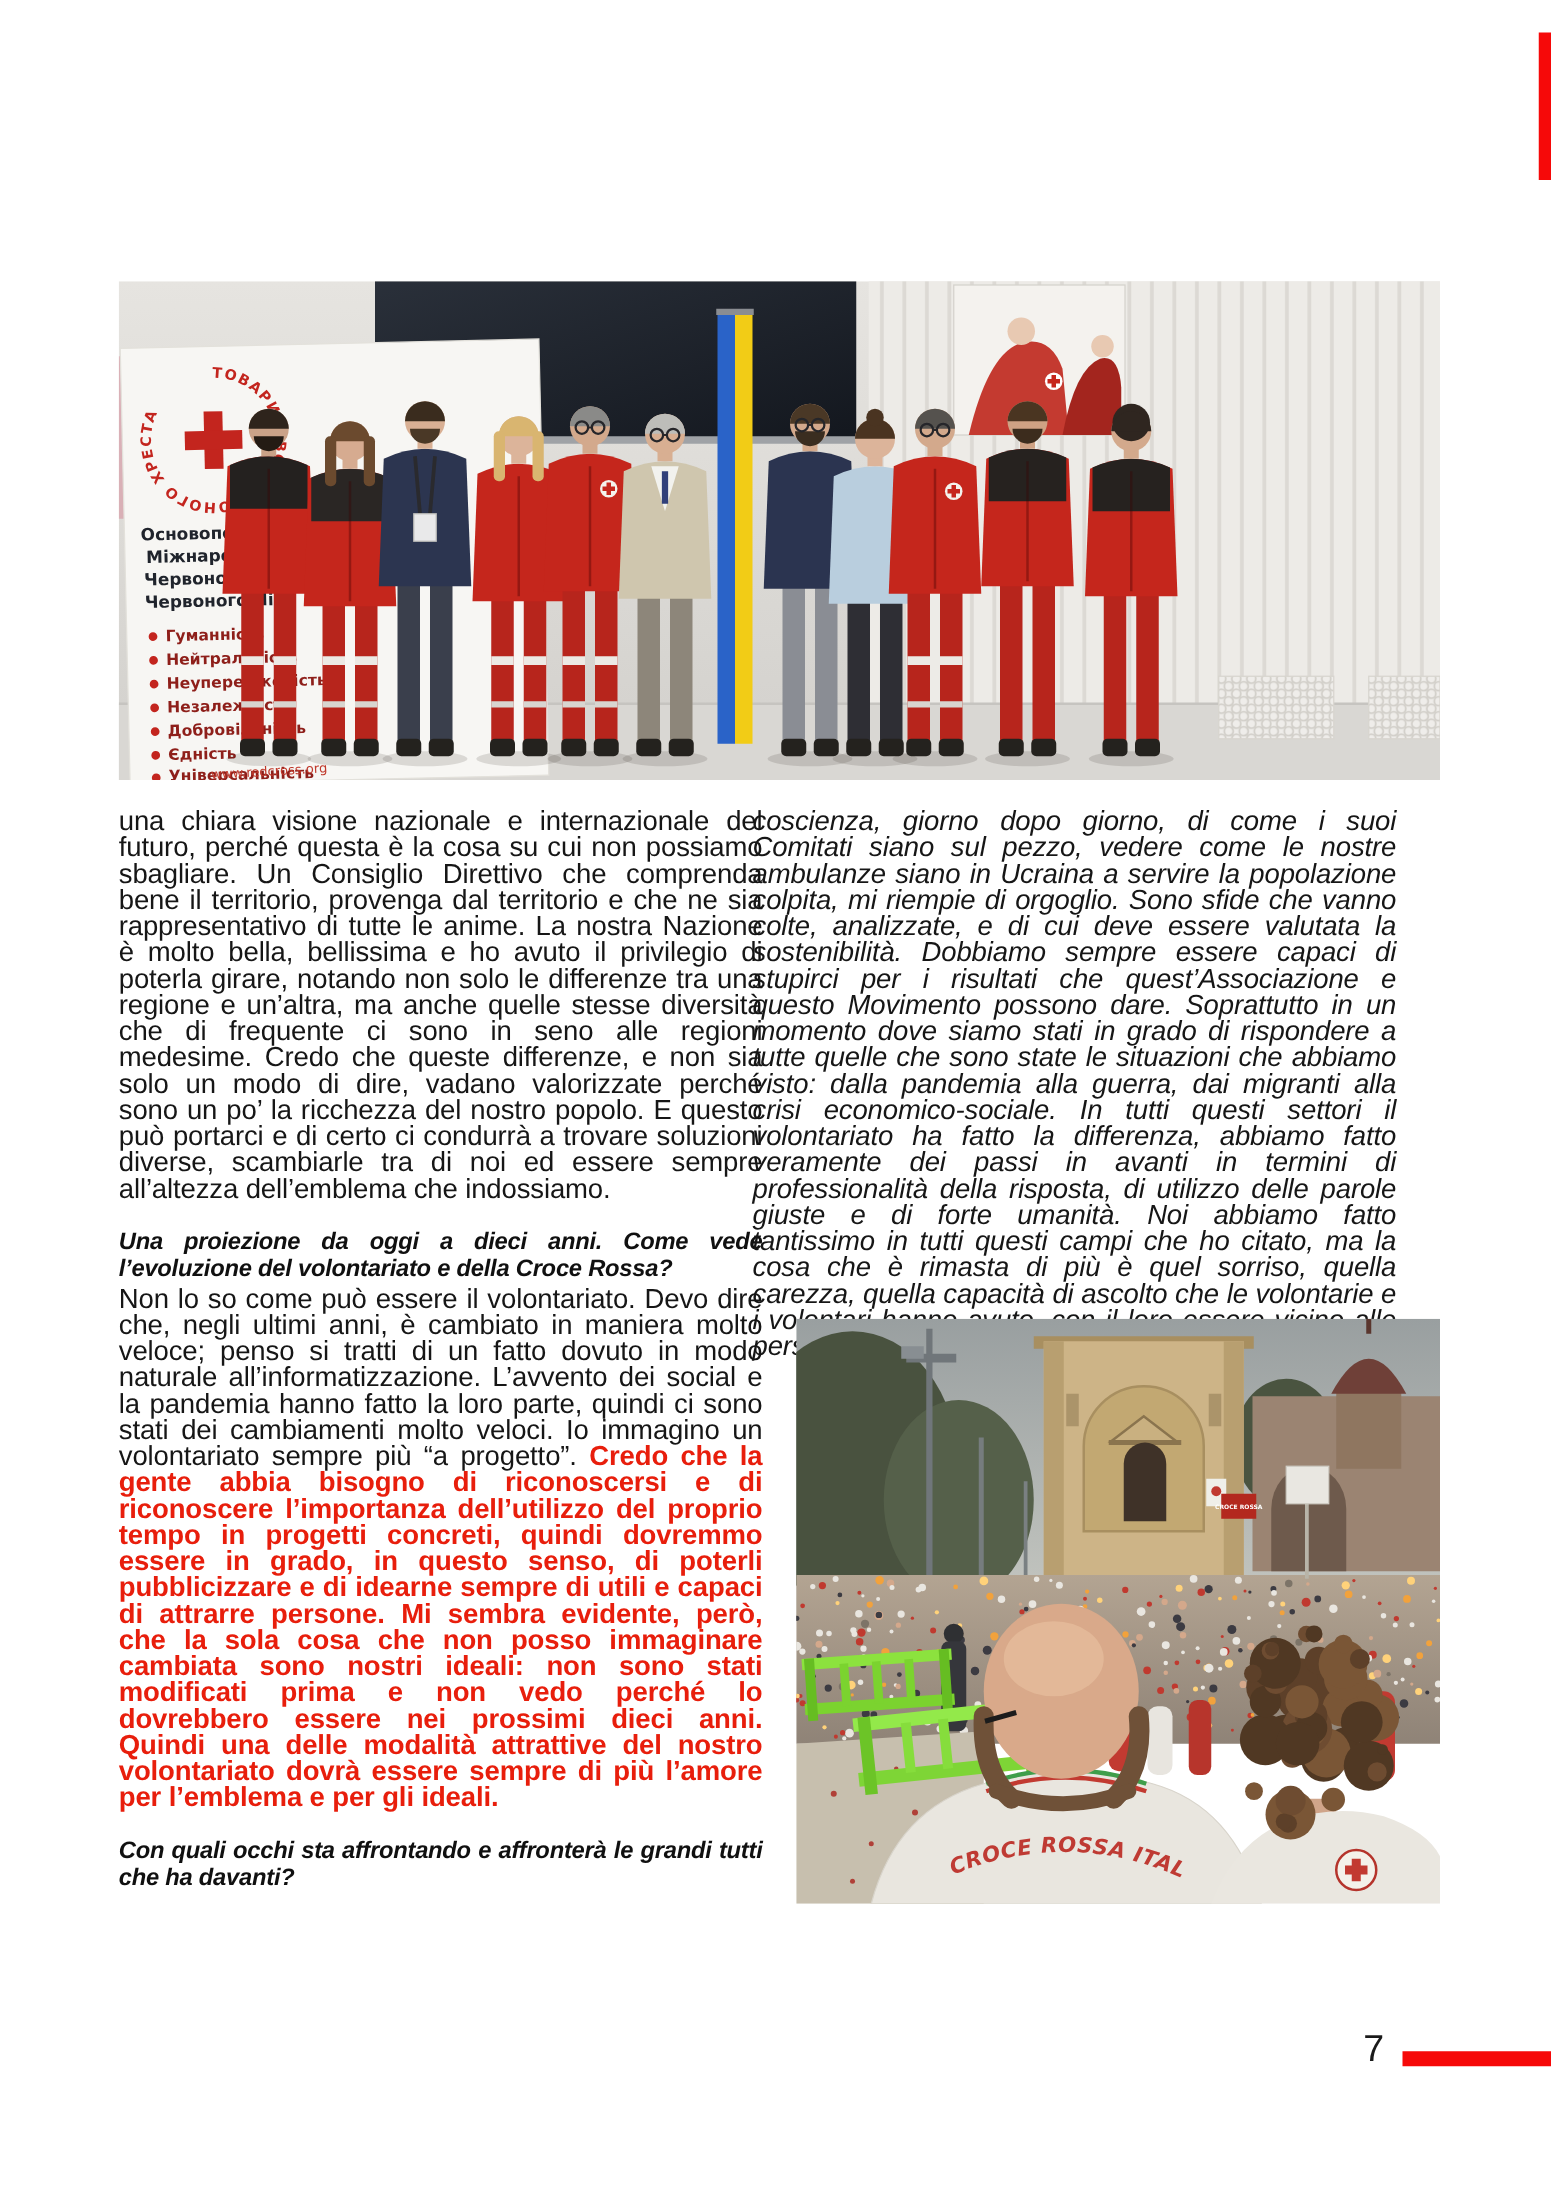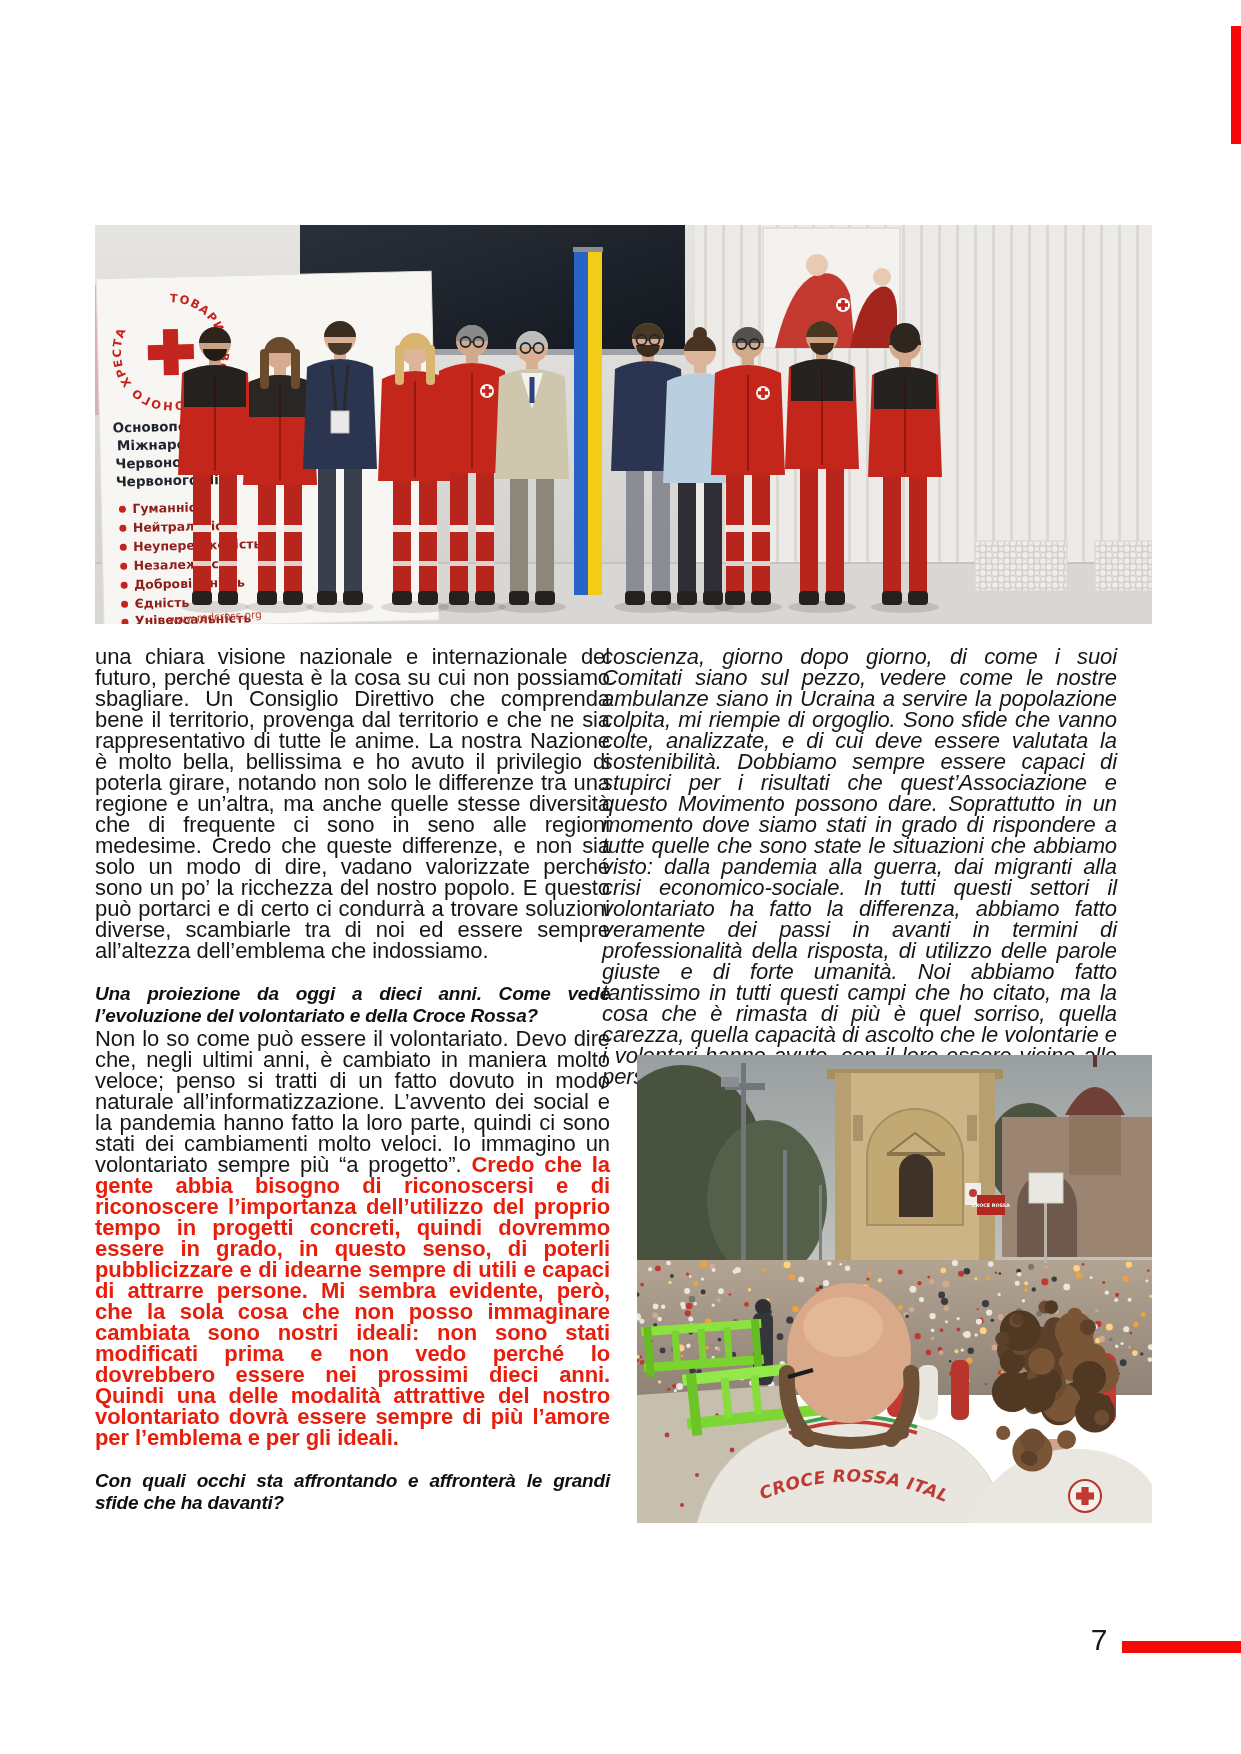--- a/index.html
+++ b/index.html
@@ -308,21 +308,21 @@
         <rect x="493" y="26" width="14" height="344" fill="#f2cc16"></rect>
         <rect x="478" y="22" width="30" height="5" fill="#8a8d92"></rect>
       </g>
     </svg>
   </figure>
 
   <section class="col col-left">
     <p class="body">una chiara visione nazionale e internazionale del futuro, perché questa è la cosa su cui non possiamo sbagliare. Un Consiglio Direttivo che comprenda bene il territorio, provenga dal territorio e che ne sia rappresentativo di tutte le anime. La nostra Nazione è molto bella, bellissima e ho avuto il privilegio di poterla girare, notando non solo le differenze tra una regione e un’altra, ma anche quelle stesse diversità che di frequente ci sono in seno alle regioni medesime. Credo che queste differenze, e non sia solo un modo di dire, vadano valorizzate perché sono un po’ la ricchezza del nostro popolo. E questo può portarci e di certo ci condurrà a trovare soluzioni diverse, scambiarle tra di noi ed essere sempre all’altezza dell’emblema che indossiamo.</p>
     <h3 class="q gap">Una proiezione da oggi a dieci anni. Come vede l’evoluzione del volontariato e della Croce Rossa?</h3>
     <p class="body"><span>Non lo so come può essere il volontariato. Devo dire che, negli ultimi anni, è cambiato in maniera molto veloce; penso si tratti di un fatto dovuto in modo naturale all’informatizzazione. L’avvento dei social e la pandemia hanno fatto la loro parte, quindi ci sono stati dei cambiamenti molto veloci. Io immagino un volontariato sempre più “a progetto”. </span><span class="red-run">Credo che la gente abbia bisogno di riconoscersi e di riconoscere l’importanza dell’utilizzo del proprio tempo in progetti concreti, quindi dovremmo essere in grado, in questo senso, di poterli pubblicizzare e di idearne sempre di utili e capaci di attrarre persone. Mi sembra evidente, però, che la sola cosa che non posso immaginare cambiata sono nostri ideali: non sono stati modificati prima e non vedo perché lo dovrebbero essere nei prossimi dieci anni. Quindi una delle modalità attrattive del nostro volontariato dovrà essere sempre di più l’amore per l’emblema e per gli ideali.</span></p>
-    <h3 class="q gap">Con quali occhi sta affrontando e affronterà le grandi sfide che ha davanti?</h3>
+    <h3 class="q gap">Con quali occhi sta affrontando e affronterà le grandi tutti che ha davanti?</h3>
   </section>
 
   <section class="col col-right">
     <p class="body">coscienza, giorno dopo giorno, di come i suoi Comitati siano sul pezzo, vedere come le nostre ambulanze siano in Ucraina a servire la popolazione colpita, mi riempie di orgoglio. Sono sfide che vanno colte, analizzate, e di cui deve essere valutata la sostenibilità. Dobbiamo sempre essere capaci di stupirci per i risultati che quest’Associazione e questo Movimento possono dare. Soprattutto in un momento dove siamo stati in grado di rispondere a tutte quelle che sono state le situazioni che abbiamo visto: dalla pandemia alla guerra, dai migranti alla crisi economico-sociale. In tutti questi settori il volontariato ha fatto la differenza, abbiamo fatto veramente dei passi in avanti in termini di professionalità della risposta, di utilizzo delle parole giuste e di forte umanità. Noi abbiamo fatto tantissimo in tutti questi campi che ho citato, ma la cosa che è rimasta di più è quel sorriso, quella carezza, quella capacità di ascolto che le volontarie e i volontari hanno avuto, con il loro essere vicino alle persone vulnerabili.</p>
   </section>
 
   <figure class="photo-bottom">
     <svg viewBox="0 0 515 468" preserveAspectRatio="none">
       <defs>
         <linearGradient id="skyg" x1="0" y1="0" x2="0" y2="1">

